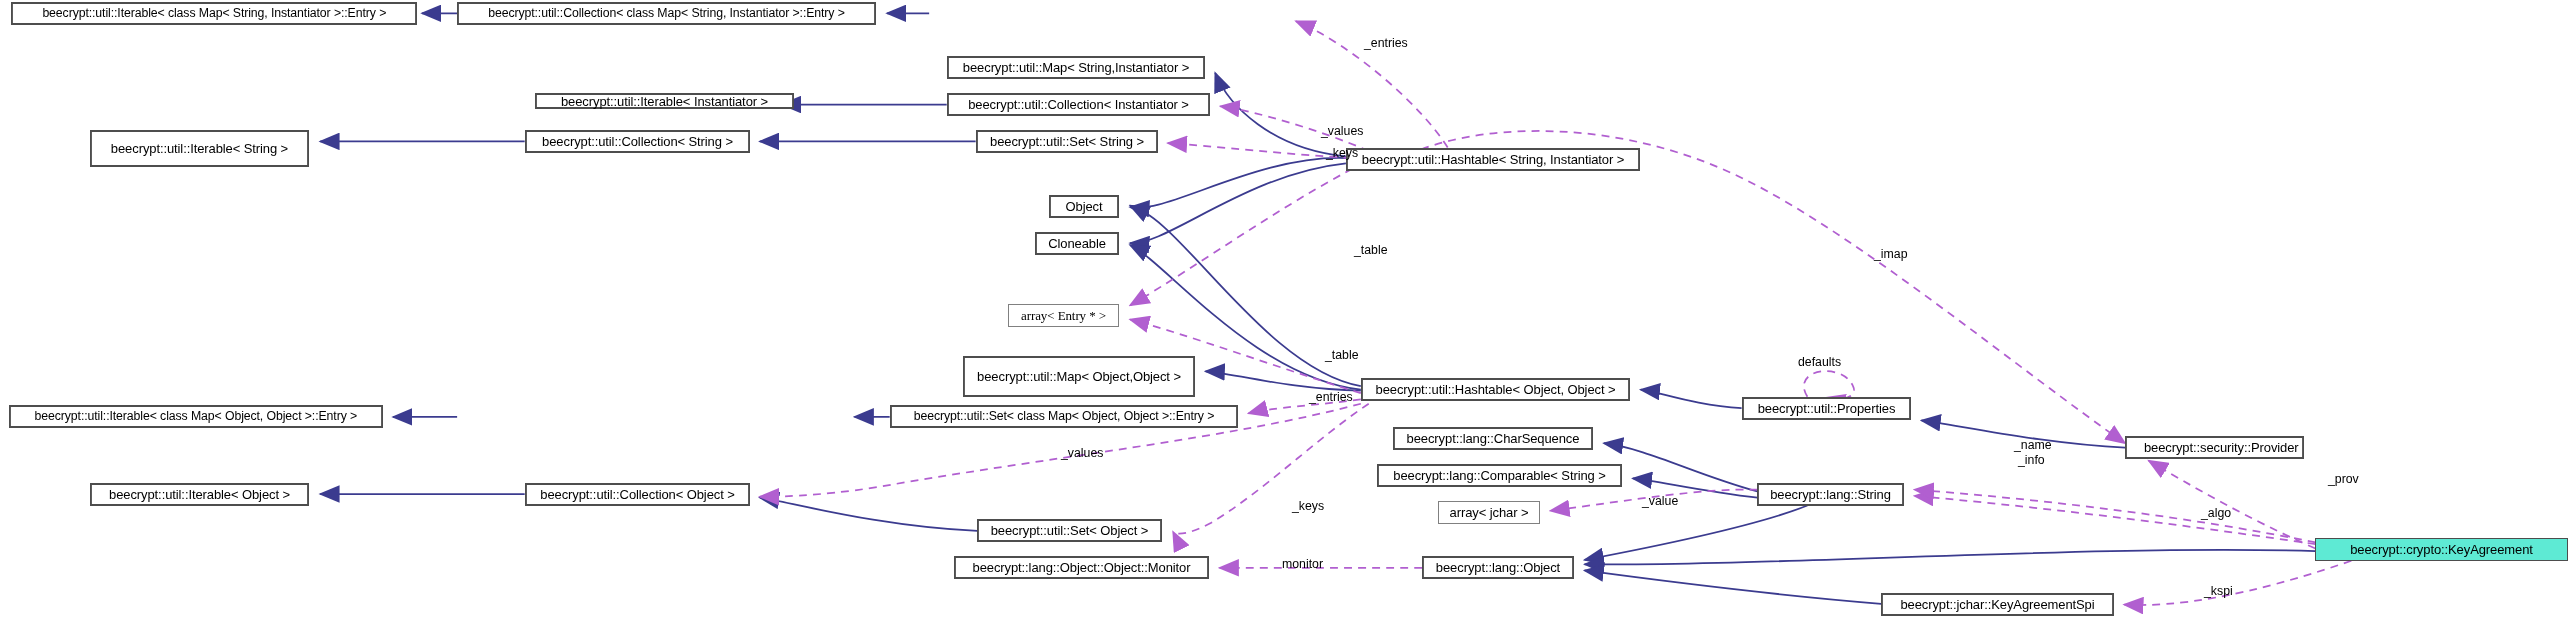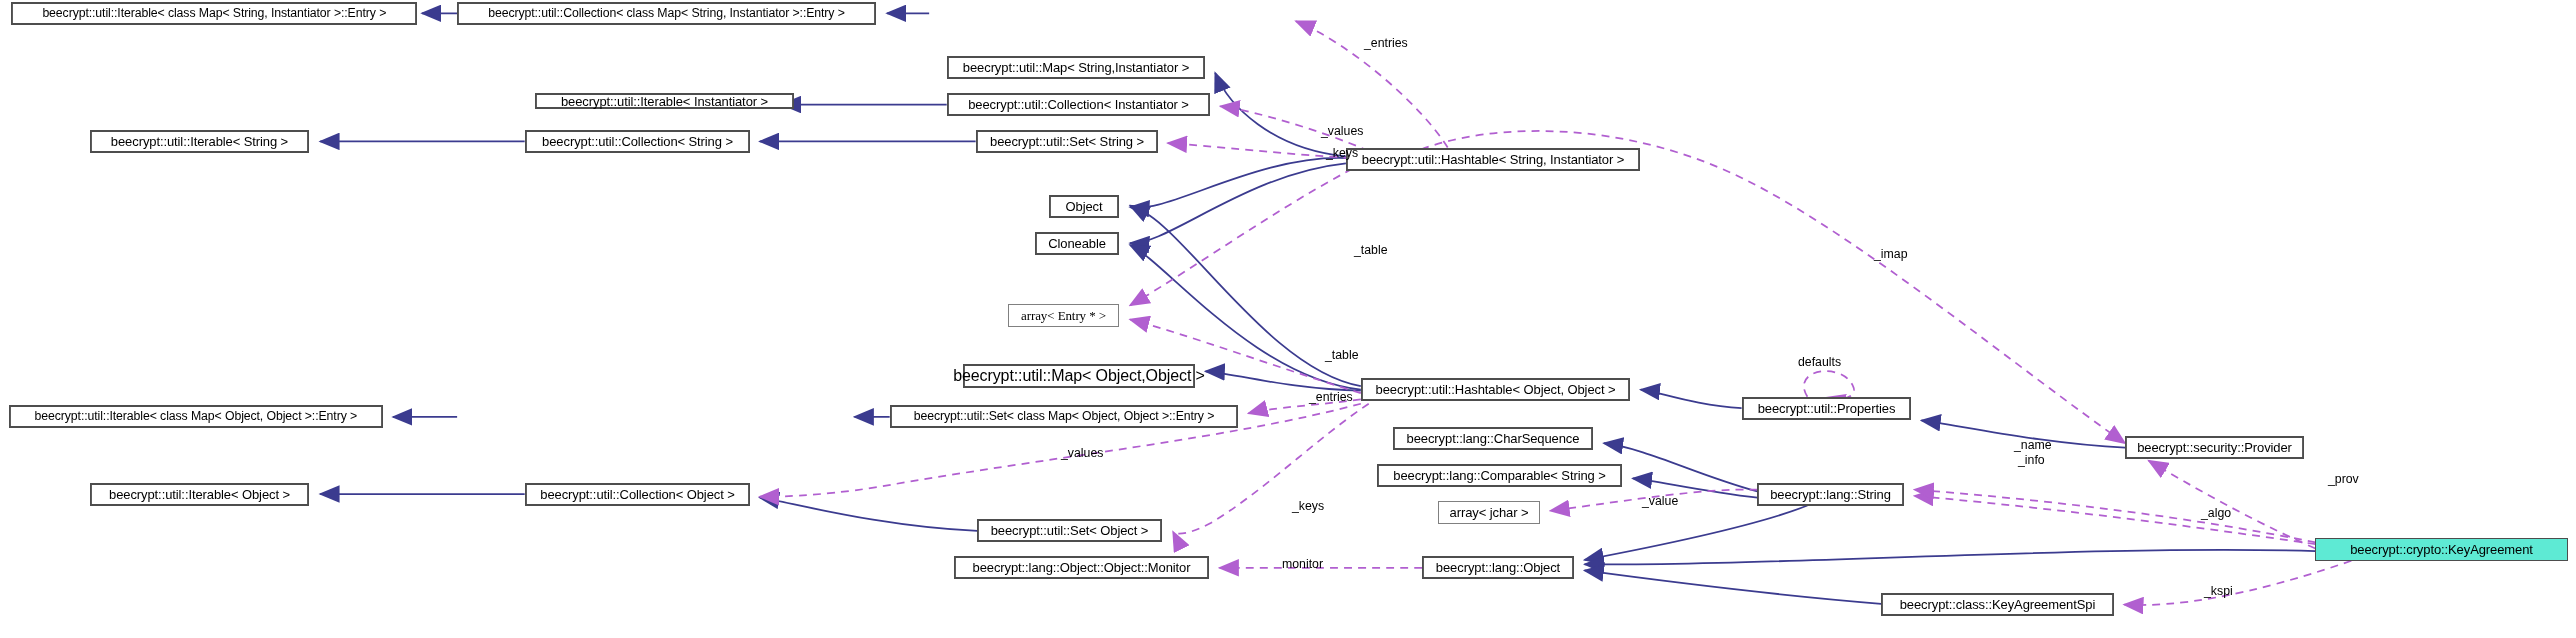--- a/index.html
+++ b/index.html
@@ -131,60 +131,60 @@
   </div>
   <div class="node solid" style="left:947px; top:56px; width:258px; height:23px; font-size:13px;">
     <span class="node-label">beecrypt::util::Map&lt; String,Instantiator &gt;</span>
   </div>
   <div class="node solid" style="left:525px; top:93px; width:259px; height:16px; font-size:13px;margin-left:10px;">
     <span class="node-label">beecrypt::util::Iterable&lt; Instantiator &gt;</span>
   </div>
   <div class="node solid" style="left:947px; top:93px; width:263px; height:23px; font-size:13px;">
     <span class="node-label">beecrypt::util::Collection&lt; Instantiator &gt;</span>
   </div>
-  <div class="node solid" style="left:90px; top:130px; width:219px; height:23px; font-size:13px;">
+  <div class="node solid" style="left:90px; top:130px; width:219px; height:37px; font-size:13px;">
     <span class="node-label">beecrypt::util::Iterable&lt; String &gt;</span>
   </div>
   <div class="node solid" style="left:525px; top:130px; width:225px; height:23px; font-size:13px;">
     <span class="node-label">beecrypt::util::Collection&lt; String &gt;</span>
   </div>
   <div class="node solid" style="left:976px; top:130px; width:182px; height:23px; font-size:13px;">
     <span class="node-label">beecrypt::util::Set&lt; String &gt;</span>
   </div>
   <div class="node solid" style="left:1346px; top:148px; width:294px; height:23px; font-size:13px;">
     <span class="node-label">beecrypt::util::Hashtable&lt; String, Instantiator &gt;</span>
   </div>
   <div class="node solid" style="left:1049px; top:195px; width:70px; height:23px; font-size:13px;">
     <span class="node-label">Object</span>
   </div>
   <div class="node solid" style="left:1035px; top:232px; width:84px; height:23px; font-size:13px;">
     <span class="node-label">Cloneable</span>
   </div>
   <div class="node thin" style="left:1008px; top:304px; width:111px; height:23px; font-size:13px;font-family:Liberation Serif, serif;">
     <span class="node-label">array&lt; Entry * &gt;</span>
   </div>
-  <div class="node solid" style="left:963px; top:364px; width:232px; height:24px; font-size:16px;">
+  <div class="node solid" style="left:963px; top:356px; width:232px; height:41px; font-size:13px;">
     <span class="node-label">beecrypt::util::Map&lt; Object,Object &gt;</span>
   </div>
   <div class="node solid" style="left:1361px; top:378px; width:269px; height:23px; font-size:13px;">
     <span class="node-label">beecrypt::util::Hashtable&lt; Object, Object &gt;</span>
   </div>
   <div class="node solid" style="left:1742px; top:397px; width:169px; height:23px; font-size:13px;">
     <span class="node-label">beecrypt::util::Properties</span>
   </div>
   <div class="node solid" style="left:8.8px; top:405px; width:374px; height:23px; font-size:12.3px;">
     <span class="node-label">beecrypt::util::Iterable&lt; class Map&lt; Object, Object &gt;::Entry &gt;</span>
   </div>
   <div class="node solid" style="left:890px; top:405px; width:348px; height:23px; font-size:12.3px;">
     <span class="node-label">beecrypt::util::Set&lt; class Map&lt; Object, Object &gt;::Entry &gt;</span>
   </div>
   <div class="node solid" style="left:1393px; top:427px; width:200px; height:23px; font-size:13px;">
     <span class="node-label">beecrypt::lang::CharSequence</span>
   </div>
-  <div class="node solid" style="left:2125px; top:436px; width:179px; height:23px; font-size:13px;">
+  <div class="node solid" style="left:2125px; top:436px; width:179px; height:23px; font-size:13px;justify-content:flex-end;">
     <span class="node-label">beecrypt::security::Provider</span>
   </div>
   <div class="node solid" style="left:1377px; top:464px; width:245px; height:23px; font-size:13px;">
     <span class="node-label">beecrypt::lang::Comparable&lt; String &gt;</span>
   </div>
   <div class="node solid" style="left:90px; top:483px; width:219px; height:23px; font-size:13px;">
     <span class="node-label">beecrypt::util::Iterable&lt; Object &gt;</span>
   </div>
   <div class="node solid" style="left:525px; top:483px; width:225px; height:23px; font-size:13px;">
     <span class="node-label">beecrypt::util::Collection&lt; Object &gt;</span>
@@ -201,21 +201,21 @@
   <div class="node current" style="left:2315px; top:538px; width:253px; height:23px; font-size:13px;">
     <span class="node-label">beecrypt::crypto::KeyAgreement</span>
   </div>
   <div class="node solid" style="left:954px; top:556px; width:255px; height:23px; font-size:13px;">
     <span class="node-label">beecrypt::lang::Object::Object::Monitor</span>
   </div>
   <div class="node solid" style="left:1422px; top:556px; width:152px; height:23px; font-size:13px;">
     <span class="node-label">beecrypt::lang::Object</span>
   </div>
   <div class="node solid" style="left:1881px; top:593px; width:233px; height:23px; font-size:13px;">
-    <span class="node-label">beecrypt::class::KeyAgreementSpi</span>
+    <span class="node-label">beecrypt::jchar::KeyAgreementSpi</span>
   </div>
 
   <span class="edge-label" style="left:1364px; top:37px; font-size:12.3px;">_entries</span>
   <span class="edge-label" style="left:1321px; top:125px; font-size:12.3px;">_values</span>
   <span class="edge-label" style="left:1326px; top:147px; font-size:12.3px;">_keys</span>
   <span class="edge-label" style="left:1874px; top:248px; font-size:12.3px;">_imap</span>
   <span class="edge-label" style="left:1354px; top:244px; font-size:12.3px;">_table</span>
   <span class="edge-label" style="left:1325px; top:349px; font-size:12.3px;">_table</span>
   <span class="edge-label" style="left:1798px; top:356px; font-size:12.3px;">defaults</span>
   <span class="edge-label" style="left:1309px; top:391px; font-size:12.3px;">_entries</span>

